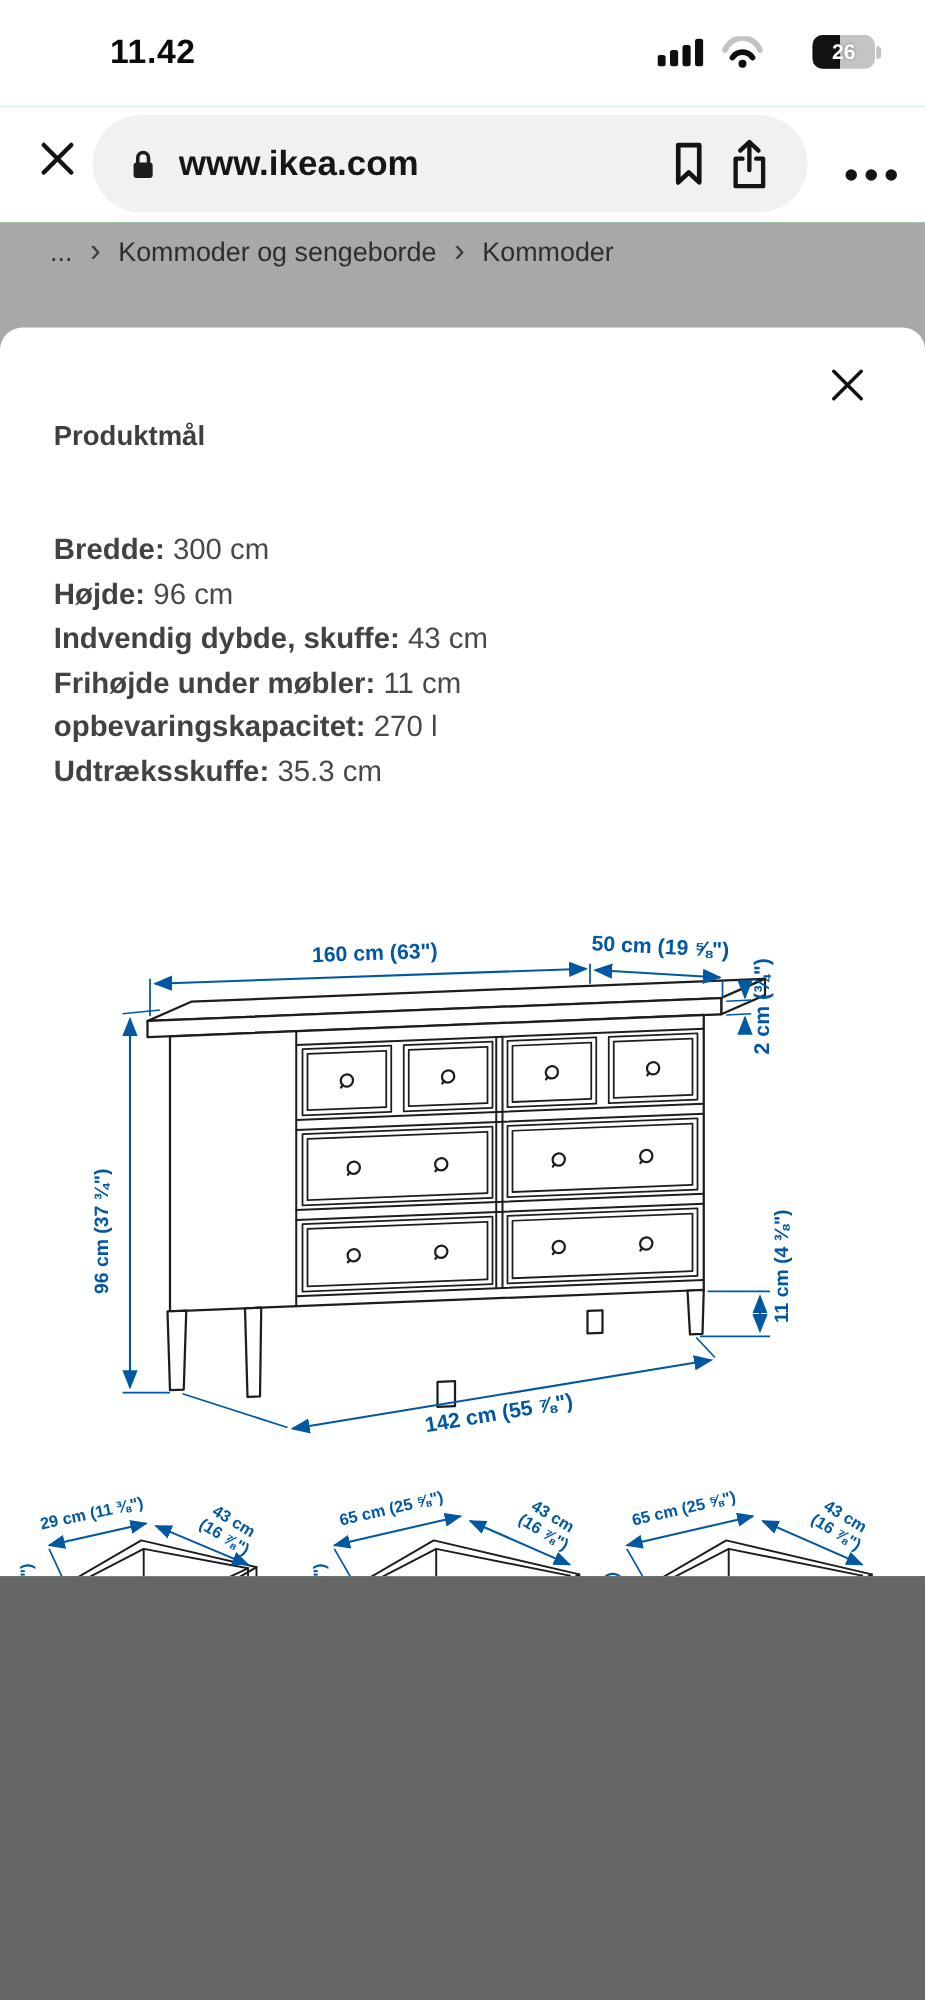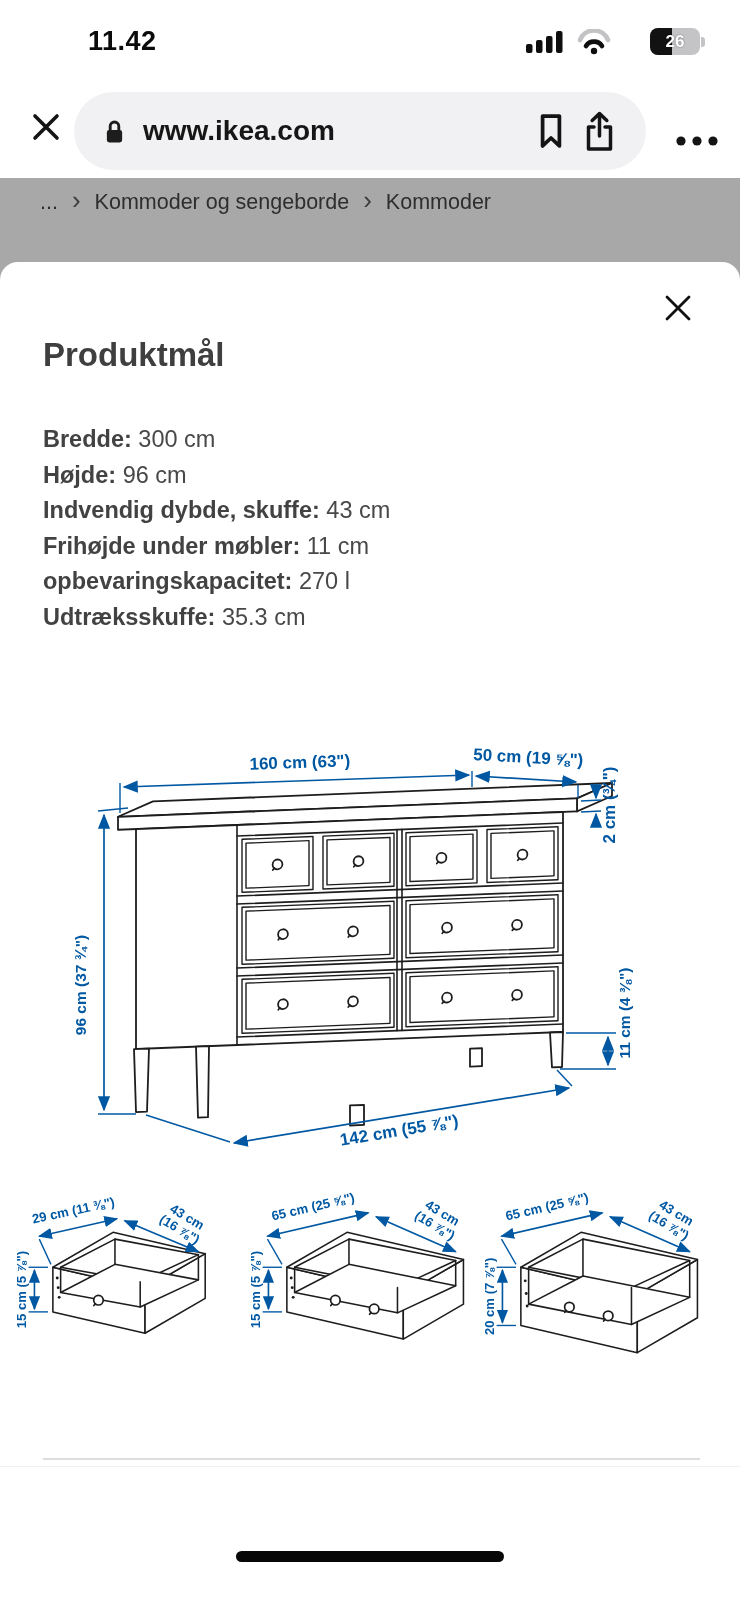--- a/index.html
+++ b/index.html
@@ -1,16 +1,16 @@
 <!DOCTYPE html>
 <html><head>
 <meta charset="utf-8">
 <style>
   html,body{margin:0;padding:0;background:#666;}
-  .screen{position:relative;width:740px;height:1600px;background:#22c55e;overflow:hidden;
+  .screen{position:relative;width:740px;height:1261px;background:#22c55e;overflow:hidden;
           font-family:"Liberation Sans",sans-serif;-webkit-font-smoothing:antialiased;}
   
   .status-bar{position:absolute;top:0;left:0;width:740px;height:85px;background:#fff;}
   .time{position:absolute;left:88px;top:26px;font-size:27px;font-weight:700;color:#0b0b0b;letter-spacing:.5px;}
   .status-right{position:absolute;right:28px;top:28px;display:flex;align-items:center;gap:10px;}
   .battery{position:relative;width:62px;height:27px;margin-left:28px;}
   .battery .shell{position:absolute;left:0;top:0;width:50px;height:27px;border-radius:8px;background:#c4c4c7;}
   .battery .fill{position:absolute;left:0;top:0;width:22px;height:27px;border-radius:8px 0 0 8px;background:#121212;}
   .battery .pct{position:absolute;left:0;top:0;width:50px;height:27px;display:flex;align-items:center;justify-content:center;
                 color:#fff;font-size:17px;font-weight:700;text-shadow:0 0 2px rgba(0,0,0,.45);}
@@ -22,21 +22,21 @@
             display:flex;align-items:center;padding:16px 30px;box-sizing:border-box;gap:18px;}
   .url-text{font-size:28px;font-weight:700;color:#161616;flex:1;white-space:nowrap;overflow:hidden;}
   .chrome-menu{position:absolute;right:20px;top:48px;}
   
   .backdrop{position:absolute;top:178px;left:0;width:740px;height:120px;background:#a8a8a8;}
   .breadcrumb{display:flex;align-items:center;gap:14px;padding:12px 0 0 40px;font-size:21.5px;color:#2e2e2e;}
   .crumb-sep{font-size:26px;line-height:21px;color:#3c3c3c;transform:translateY(-2px);}
   
   .modal{position:absolute;top:262px;left:0;width:740px;height:1338px;background:#fff;border-radius:18px 18px 0 0;}
   .modal-close{position:absolute;right:42px;top:26px;width:40px;height:40px;display:flex;align-items:center;justify-content:center;}
-  .modal-title{position:absolute;left:43px;top:74px;font-size:33px;font-weight:700;color:#3f3f3f;}
+  .modal-title{position:absolute;left:43px;top:74px;font-size:22px;font-weight:700;color:#3f3f3f;}
   .specs{position:absolute;left:43px;top:160px;font-size:23.5px;color:#484848;line-height:35.6px;}
   .spec-label{font-weight:700;color:#424242;}
   .diagram{position:absolute;left:0;top:433px;width:740px;height:470px;}
   .drawer-row{position:absolute;left:16px;top:916px;width:708px;display:flex;gap:6px;align-items:flex-start;}
   .modal-hr{position:absolute;left:43px;right:40px;top:1188px;height:0;border:none;border-top:2px solid #dddddf;}
   
   .ln{stroke:#1d1d1d;fill:none;stroke-linejoin:round;stroke-linecap:round;}
   .fw{fill:#fff;}
   .dim{stroke:#0058a3;stroke-width:1.7;fill:none;}
   .ext{stroke:#0058a3;stroke-width:1.4;fill:none;}

